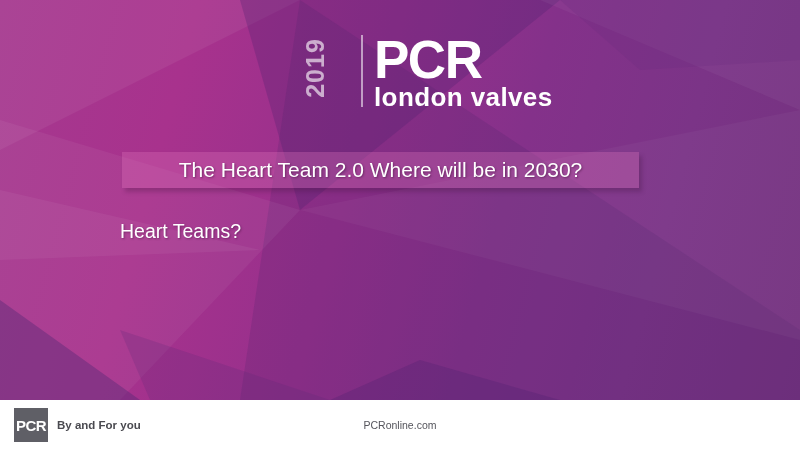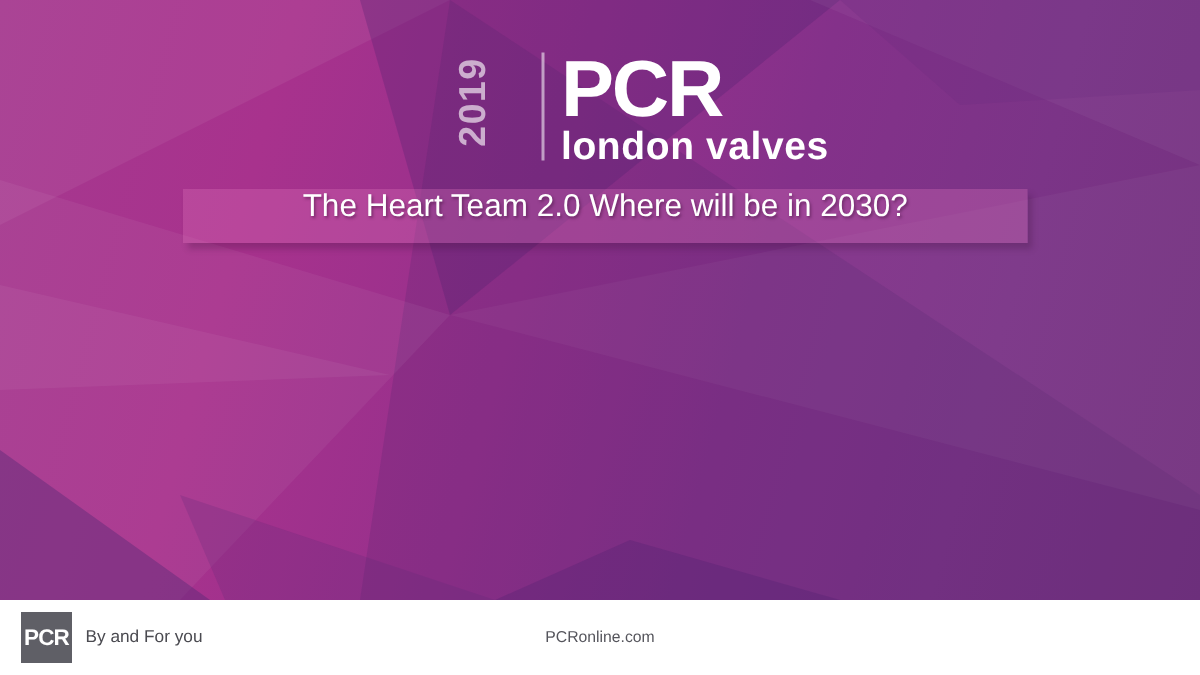--- a/index.html
+++ b/index.html
@@ -25,24 +25,24 @@
     width:68px;height:26px;text-align:center;
     margin-top:22px;margin-left:-20px;
   }
   .logo-divider{width:2px;height:72px;background:rgba(255,255,255,.55);margin:2px 11px 0 13px;}
   .logo-text{display:flex;flex-direction:column;line-height:1;}
   .logo-pcr{color:#ffffff;font-size:53px;font-weight:700;letter-spacing:-1.5px;height:44px;}
   .logo-sub{color:#ffffff;font-size:26px;font-weight:700;letter-spacing:.4px;margin-top:7px;}
 
   
   .title-banner{
-    position:absolute;left:122px;top:126px;width:563px;height:36px;
+    position:absolute;left:122px;top:152px;width:517px;height:36px;
     background:rgba(224,120,190,.30);
     box-shadow:3px 4px 4px rgba(60,15,55,.25);
-    display:flex;justify-content:center;
+    display:flex;align-items:center;justify-content:center;
   }
   .title-text{
     color:#ffffff;font-size:21px;font-weight:400;white-space:nowrap;
     text-shadow:1px 1px 2px rgba(70,20,65,.55);
   }
 
   
   .body-block{position:absolute;left:120px;top:212px;width:620px;}
   .body-line{
     color:#ffffff;font-size:19.5px;font-weight:400;line-height:39px;
@@ -50,21 +50,21 @@
   }
 
   
   .footer{position:absolute;left:0;top:400px;width:800px;height:50px;background:#ffffff;}
   .footer-left{position:absolute;left:14px;top:8px;display:flex;align-items:center;}
   .pcr-square{
     width:34px;height:34px;background:#5f5f66;
     display:flex;align-items:center;justify-content:center;
   }
   .pcr-square-text{color:#ffffff;font-size:15px;font-weight:700;letter-spacing:-.6px;}
-  .footer-left-label{margin-left:9px;color:#4a4a50;font-size:11.5px;}
+  .footer-left-label{margin-left:9px;color:#4a4a50;font-size:11.5px;font-weight:bold;}
   .footer-center{position:absolute;left:0;top:19px;width:800px;text-align:center;
                  color:#55555c;font-size:10.5px;}
 </style>
 </head>
 <body>
 
 <div class="slide">
 
   <div class="bg">
     <div class="facet">
@@ -91,20 +91,21 @@
       <div class="logo-pcr">PCR</div>
       <div class="logo-sub">london valves</div>
     </div>
   </div>
 
   <div class="title-banner">
     <span class="title-text">The Heart Team 2.0 Where will be in 2030?</span>
   </div>
 
   <div class="body-block">
+    <div class="body-line">Heart Teams?</div>
   </div>
 
   <div class="footer">
 
     <div class="footer-left">
       <div class="pcr-square">
         <span class="pcr-square-text">PCR</span>
       </div>
       <span class="footer-left-label">By and For you</span>
     </div>

